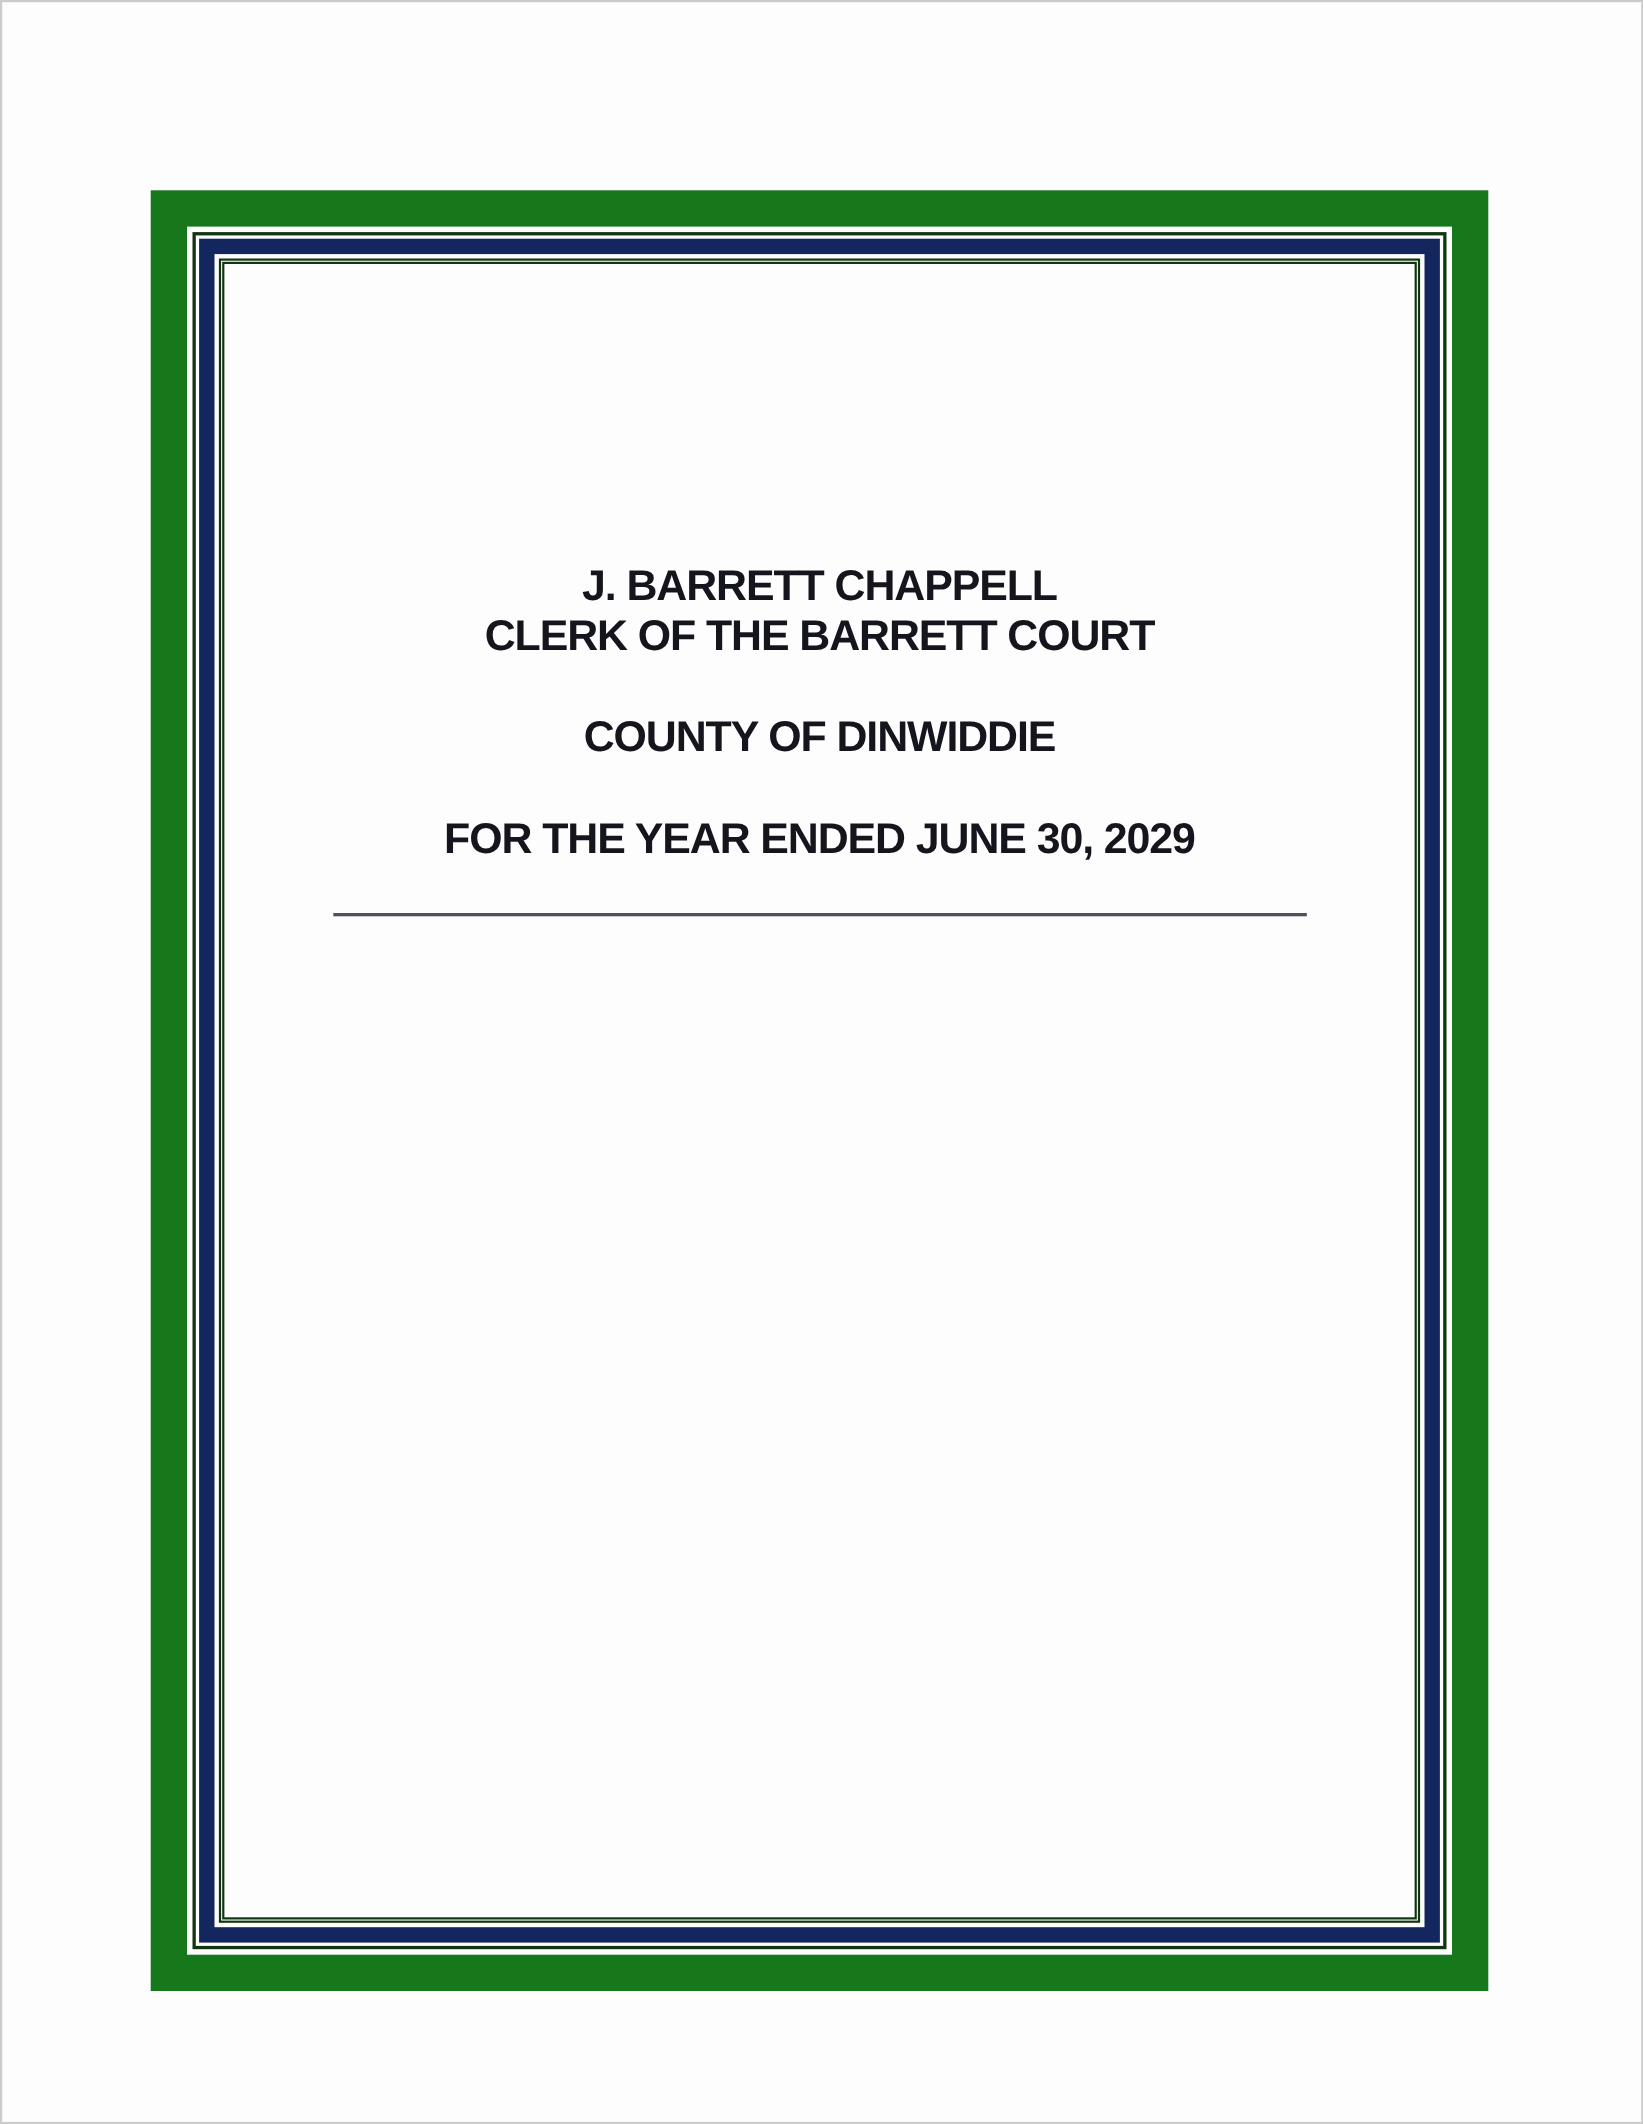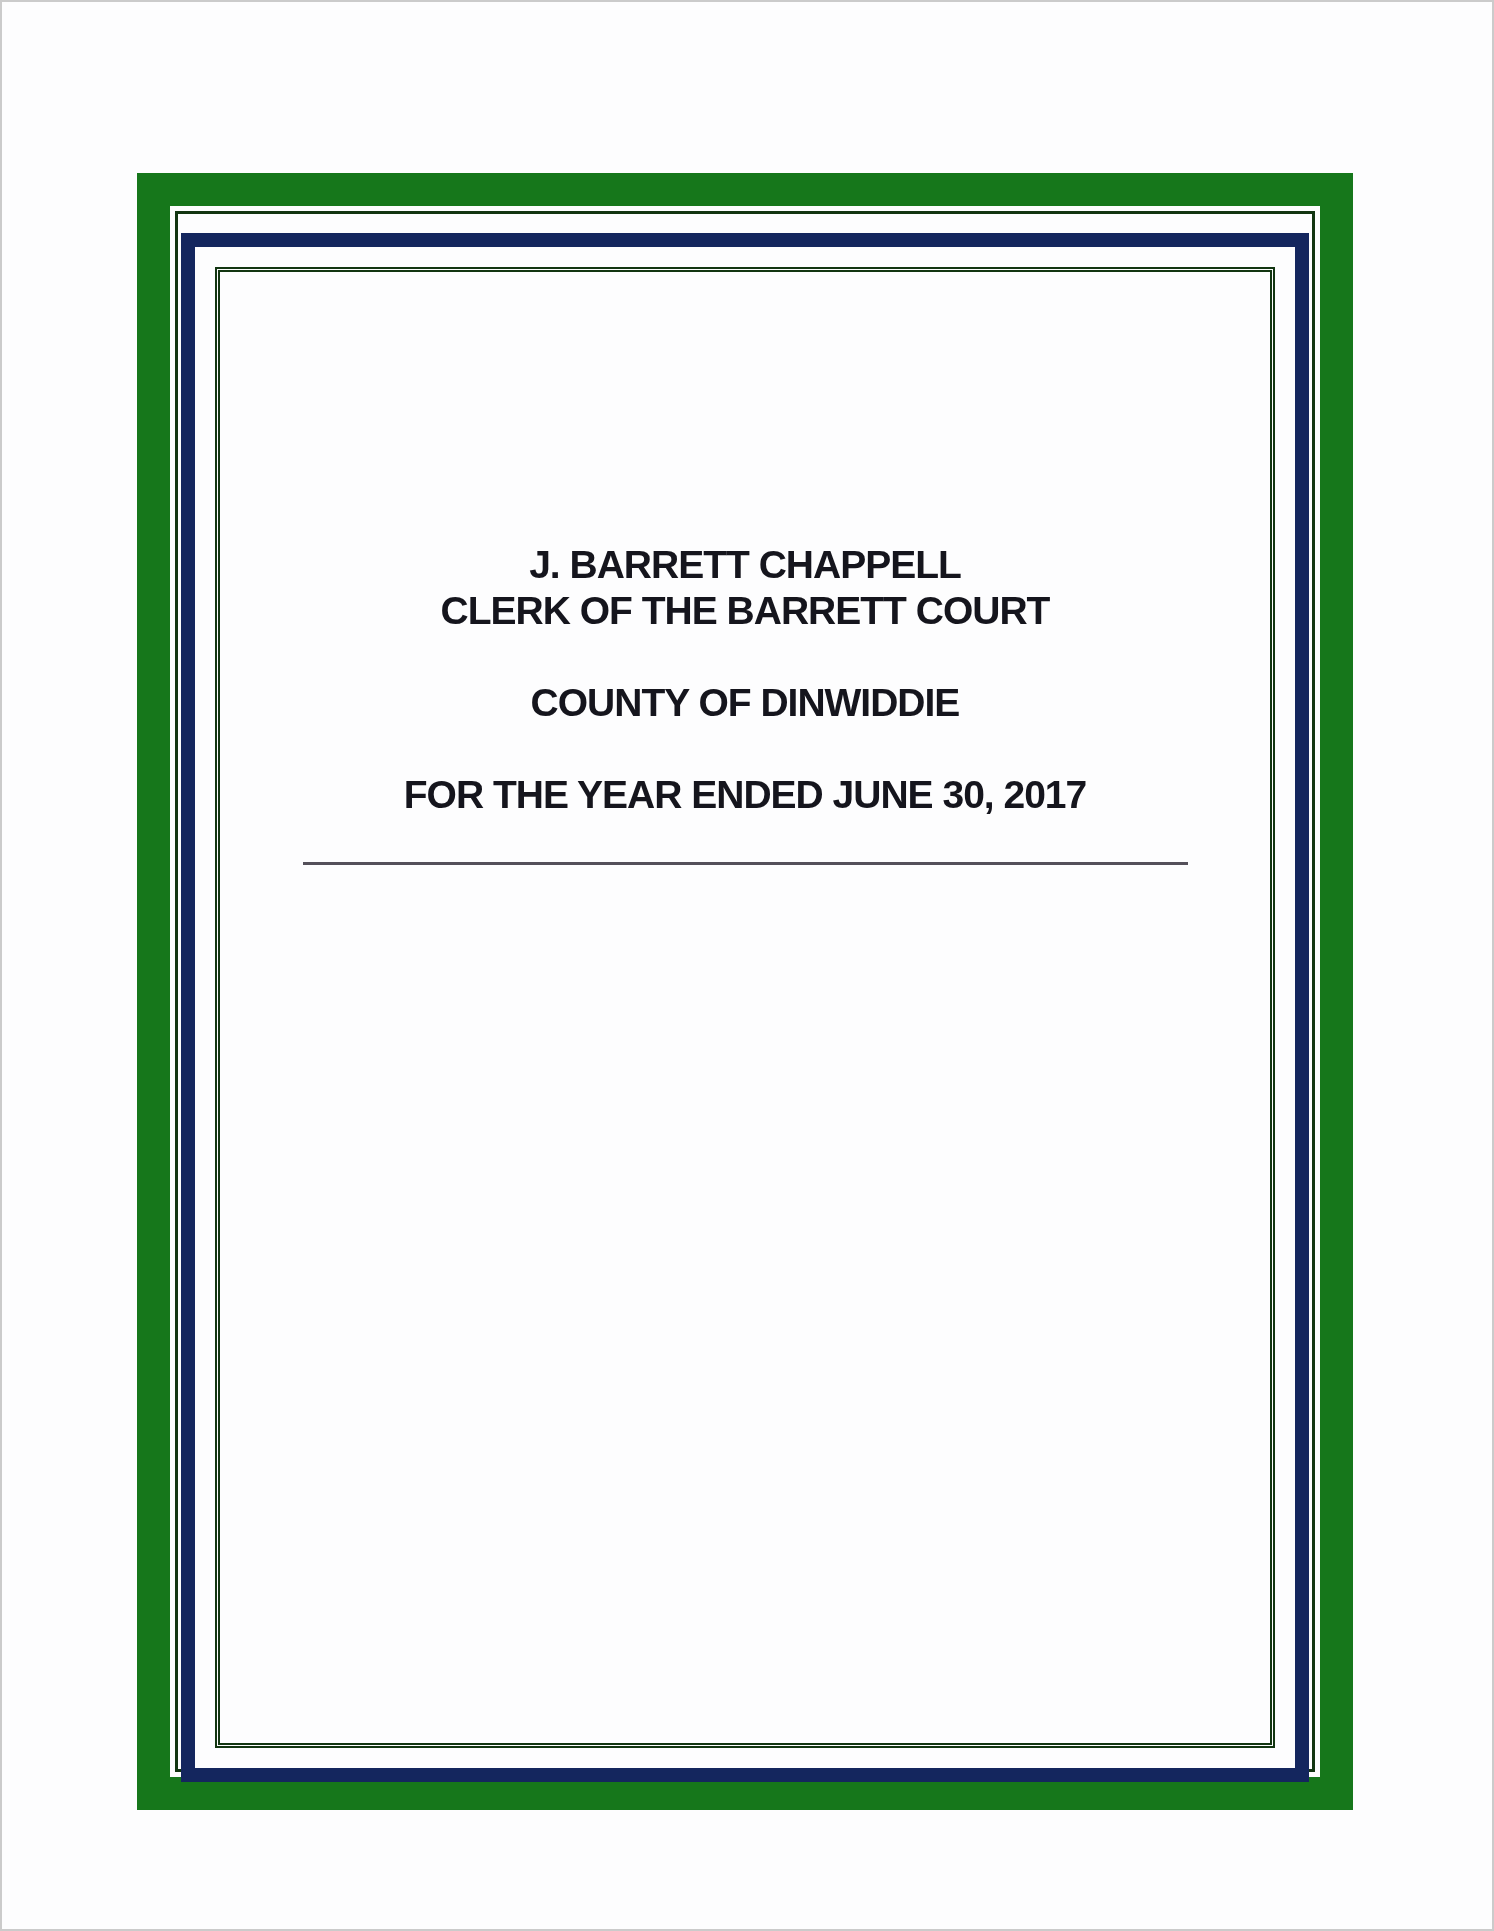--- a/index.html
+++ b/index.html
@@ -31,22 +31,21 @@
   .frame-line-a {
     height: 100%;
     box-sizing: border-box;
     border: 3px solid var(--frame-line, #123511);
     padding: 3px;
   }
   .frame-navy {
     height: 100%;
     box-sizing: border-box;
     border: 14px solid var(--frame-navy, #14265e);
-    padding: 20px;
-    margin-top: 16px;
+    padding: 4px;
   }
   .frame-line-b {
     height: 100%;
     box-sizing: border-box;
     border: 2px solid var(--frame-line, #123511);
     padding: 1px;
   }
   .frame-line-c {
     height: 100%;
     box-sizing: border-box;
@@ -90,21 +89,21 @@
 
               <div class="para">
                 <div>J. BARRETT CHAPPELL</div>
                 <div>CLERK OF THE BARRETT COURT</div>
               </div>
 
 
               <div class="para">COUNTY OF DINWIDDIE</div>
 
               <div class="para last">
-                <div>FOR THE YEAR ENDED JUNE 30, 2017</div>
+                <div>FOR THE YEAR ENDED JUNE 30, 2029</div>
               </div>
 
               <div class="divider"></div>
 
             </div>
           </div>
         </div>
       </div>
     </div>
   </div>

